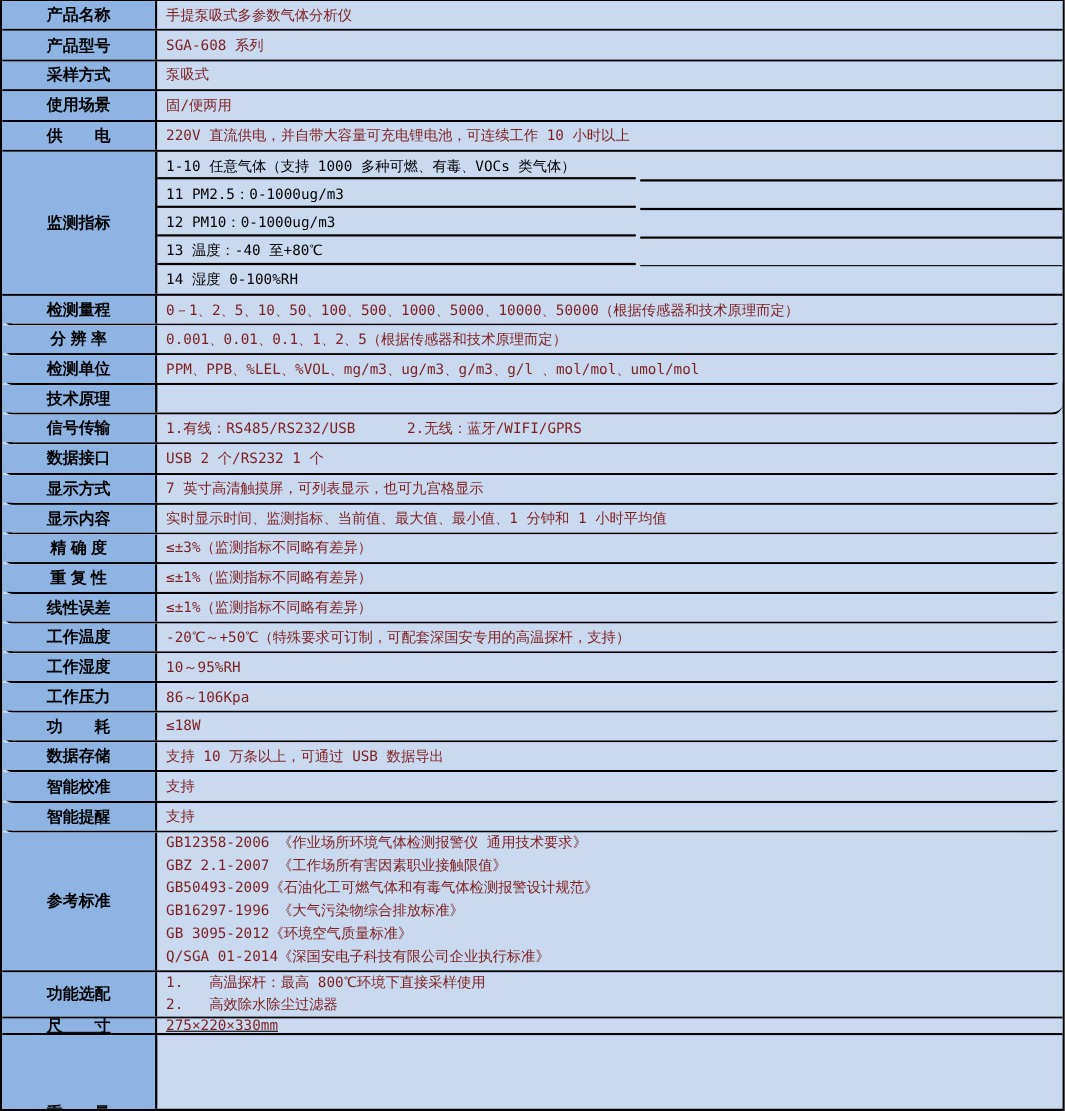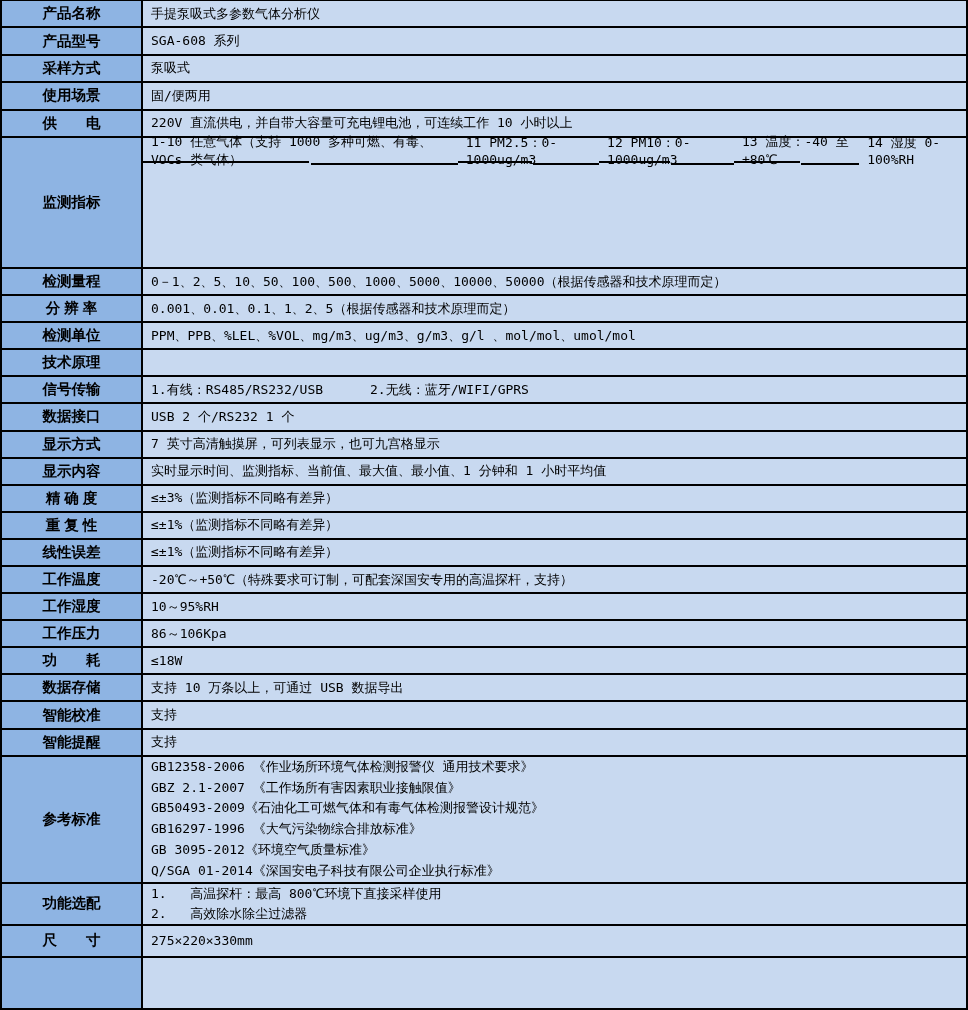--- a/index.html
+++ b/index.html
@@ -22,30 +22,30 @@
     flex:0 0 141px;width:141px;background:var(--label-bg);
     border-right:2px solid var(--border-color);
     display:flex;align-items:center;justify-content:center;
     font-weight:700;font-size:14.5px;color:#000;
     white-space:pre;text-align:center;
   }
   .value{
     flex:1;display:flex;align-items:center;
     padding-left:8px;padding-right:6px;
     font-family:"DejaVu Sans Mono",monospace;
-    font-size:13px;color:#000000;white-space:pre-wrap;
+    font-size:13px;color:#7f1d1d;white-space:pre-wrap;
     background:var(--value-bg);
   }
   .r-top{height:27.4px;}
-  .r-mid{height:27.1px;}
-  .r-bottom{height:32px;}
+  .r-mid{height:27.1px;border-radius:10px;}
+  .r-bottom{height:15px;text-decoration:underline;}
   .r-monitor{height:131px;}
   .r-standards{height:127px;}
   .r-options{height:42px;}
-  .value-stack{flex:1;display:flex;flex-direction:row;}
+  .value-stack{flex:1;display:flex;flex-direction:column;}
   .m-sub{
     position:relative;height:25.8px;display:flex;align-items:center;
     padding-left:8px;box-sizing:border-box;
     font-family:"DejaVu Sans Mono",monospace;font-size:13px;white-space:pre-wrap;
   }
   .m-sub:not(:last-child)::before{
     content:"";position:absolute;left:0;width:52.8%;bottom:0.5px;height:1.8px;
     background:var(--border-color);
   }
   .m-sub:not(:last-child)::after{

